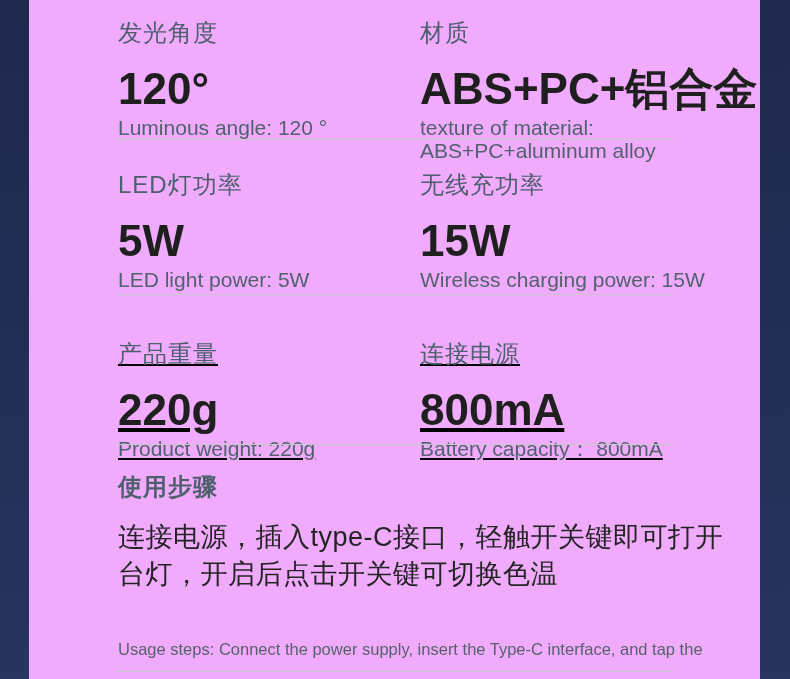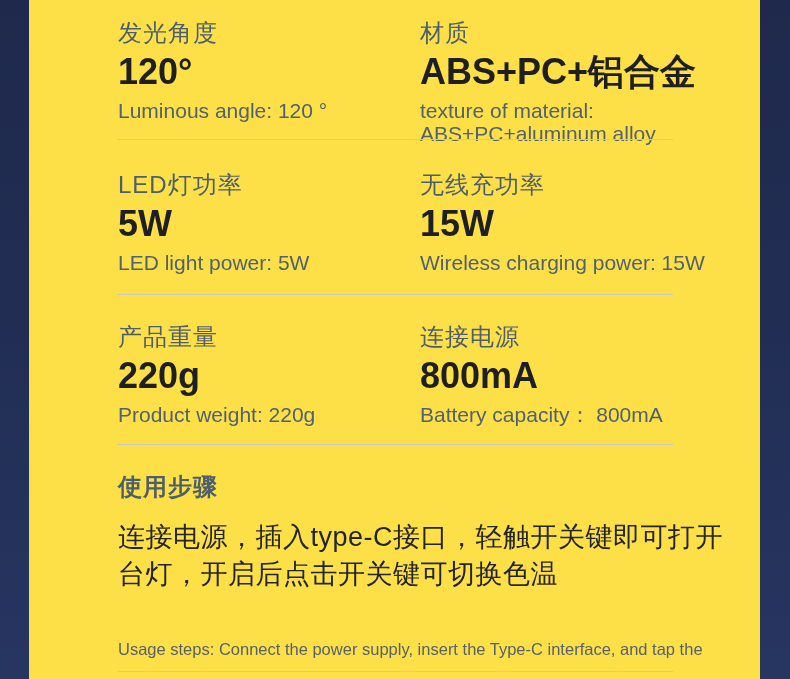--- a/index.html
+++ b/index.html
@@ -3,42 +3,42 @@
 <meta charset="utf-8">
 <style>
   html, body { margin: 0; padding: 0; }
   body {
     width: 790px; height: 679px;
     background: #ffffff;
     font-family: "Liberation Sans", "DejaVu Sans", sans-serif;
     position: relative;
     overflow: hidden;
   }
-  .page { position: absolute; inset: 0; background: #fde047; }
+  .page { position: absolute; inset: 0; background: #f0abfc; }
   .band {
     position: absolute; top: 0; height: 679px;
     background: linear-gradient(180deg, #1e294c 0%, #212d53 45%, #273561 100%);
   }
   .band.left  { left: 0;  width: 29px; }
   .band.right { right: 0; width: 30px; }
 
   .section { position: absolute; left: 118px; width: 640px; display: flex; }
   .col { display: flex; flex-direction: column; }
   .col.left  { width: 302px; }
   .col.right { flex: 1; }
 
   .spec-title {
     font-size: 24px; line-height: 33px;
     color: #4d5e6c; font-weight: 400;
     letter-spacing: 1px;
   }
   .spec-value {
-    font-size: 36px; line-height: 45px;
+    font-size: 44px; line-height: 45px;
     color: #1f1f1f; font-weight: 600;
-    margin-top: 0;
+    margin-top: 17px;
   }
   .spec-sub {
     font-size: 21px; line-height: 23px;
     color: #52616e; font-weight: 400;
     margin-top: 5px;
   }
 
   .divider {
     position: absolute; left: 117px; width: 556px; height: 1px;
     background: #c8c8c8;
@@ -97,21 +97,21 @@
     </div>
     <div class="col right">
       <div class="spec-title">无线充功率</div>
       <div class="spec-value">15W</div>
       <div class="spec-sub">Wireless charging power: 15W</div>
     </div>
   </div>
 
   <div class="divider" id="divider-2"></div>
 
-  <div class="section" style="top:320px;">
+  <div class="section" style="top:337px;text-decoration:underline;">
     <div class="col left">
       <div class="spec-title">产品重量</div>
       <div class="spec-value">220g</div>
       <div class="spec-sub">Product weight: 220g</div>
     </div>
     <div class="col right">
       <div class="spec-title">连接电源</div>
       <div class="spec-value">800mA</div>
       <div class="spec-sub">Battery capacity： 800mA</div>
     </div>

